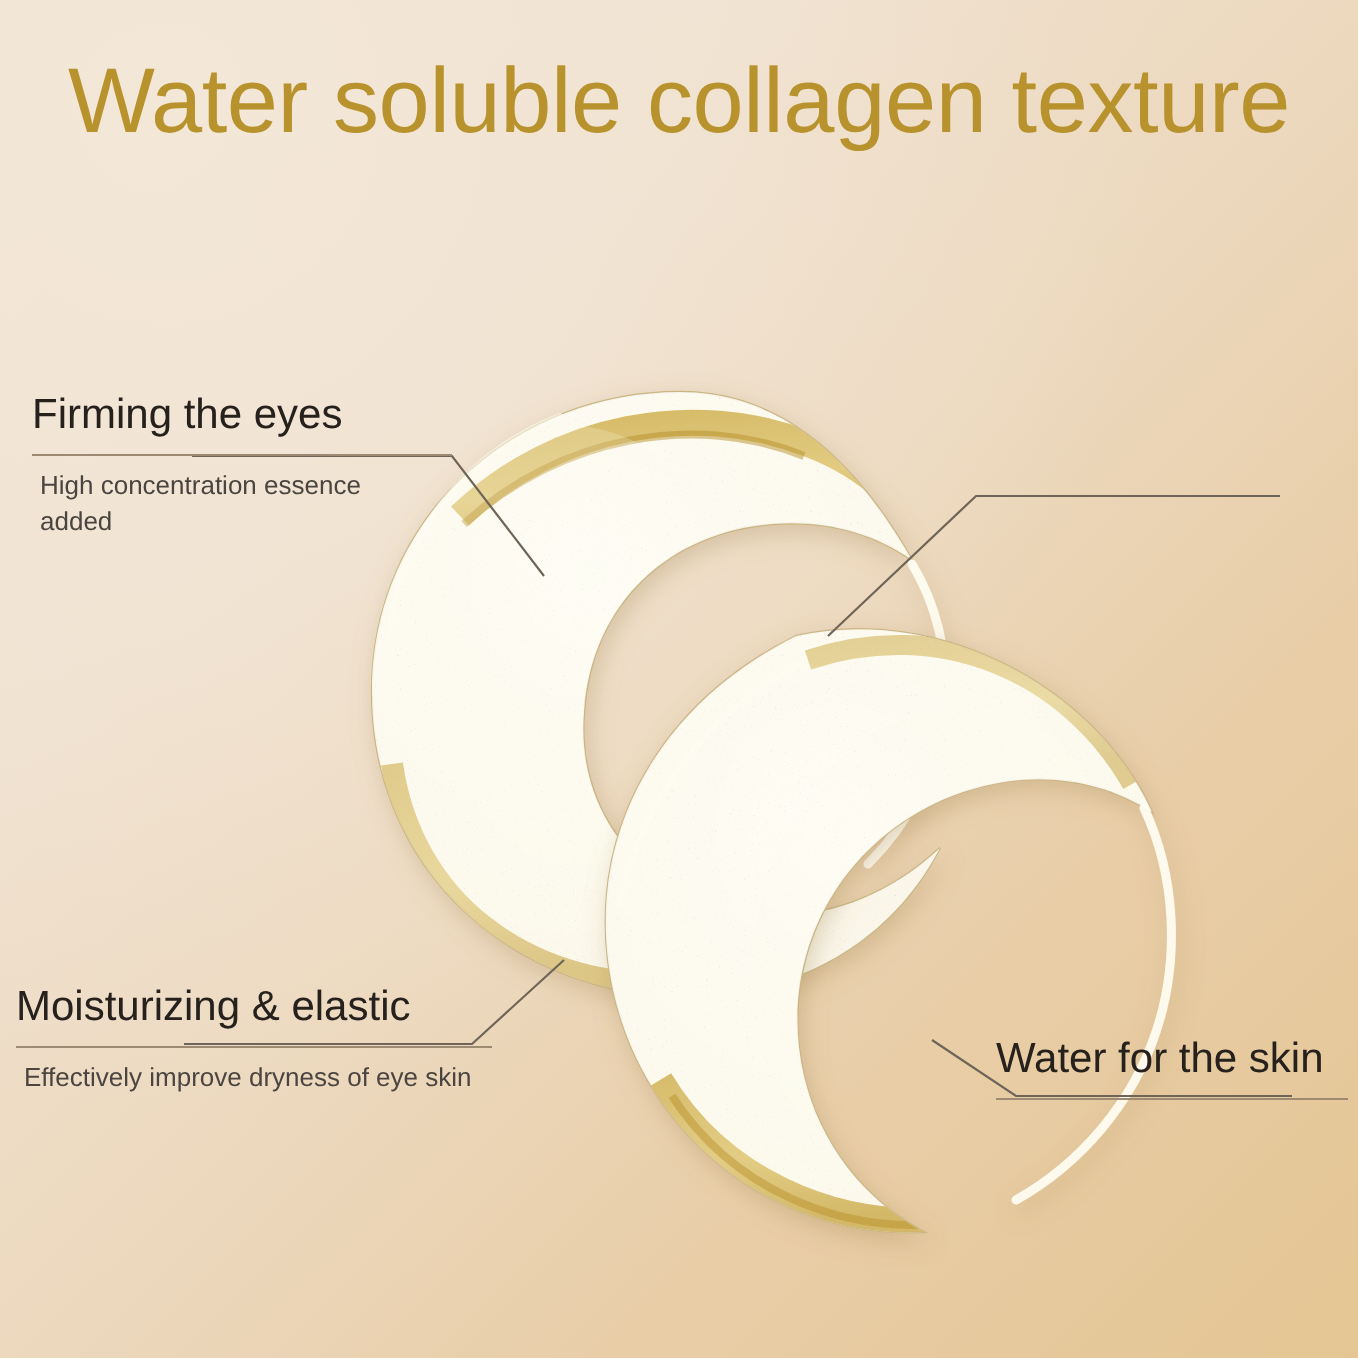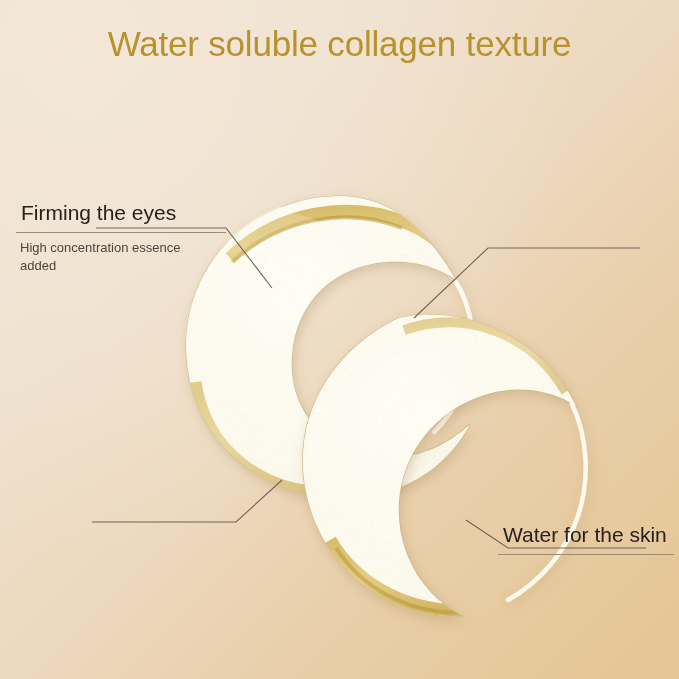--- a/index.html
+++ b/index.html
@@ -29,37 +29,37 @@
     top: 24px;
     left: 0;
     width: 679px;
     text-align: center;
     line-height: 1.17;
     letter-spacing: -0.2px;
   }
   .title-line {
     display: block;
     color: #b8922c;
-    font-size: 35px;
+    font-size: 46px;
     font-weight: 400;
   }
 
   
   #stage {
     position: absolute;
     left: 0;
     top: 0;
     width: 679px;
     height: 679px;
   }
 
   
   .callout { position: absolute; }
   .callout .heading {
-    margin: 5px;
+    margin: 0;
     color: #26211d;
     font-size: 21px;
     font-weight: 400;
     line-height: 1.14;
     white-space: pre-line;
   }
   .callout .rule {
     height: 1px;
     background: #9c8a72;
     margin: 7px 0 6px 0;
@@ -200,19 +200,24 @@
   </svg>
 
   <div class="callout" id="callout-firming">
     <p class="heading">Firming the eyes</p>
     <div class="rule"></div>
     <p class="sub">High concentration essence
 added</p>
   </div>
 
 
+  <div class="callout" id="callout-moisturizing">
+    <p class="heading">Moisturizing &amp; elastic</p>
+    <div class="rule"></div>
+    <p class="sub">Effectively improve dryness of eye skin</p>
+  </div>
 
   <div class="callout" id="callout-care">
     <p class="heading">Water for the skin</p>
     <div class="rule"></div>
   </div>
 
 </div>
 
 </body></html>

